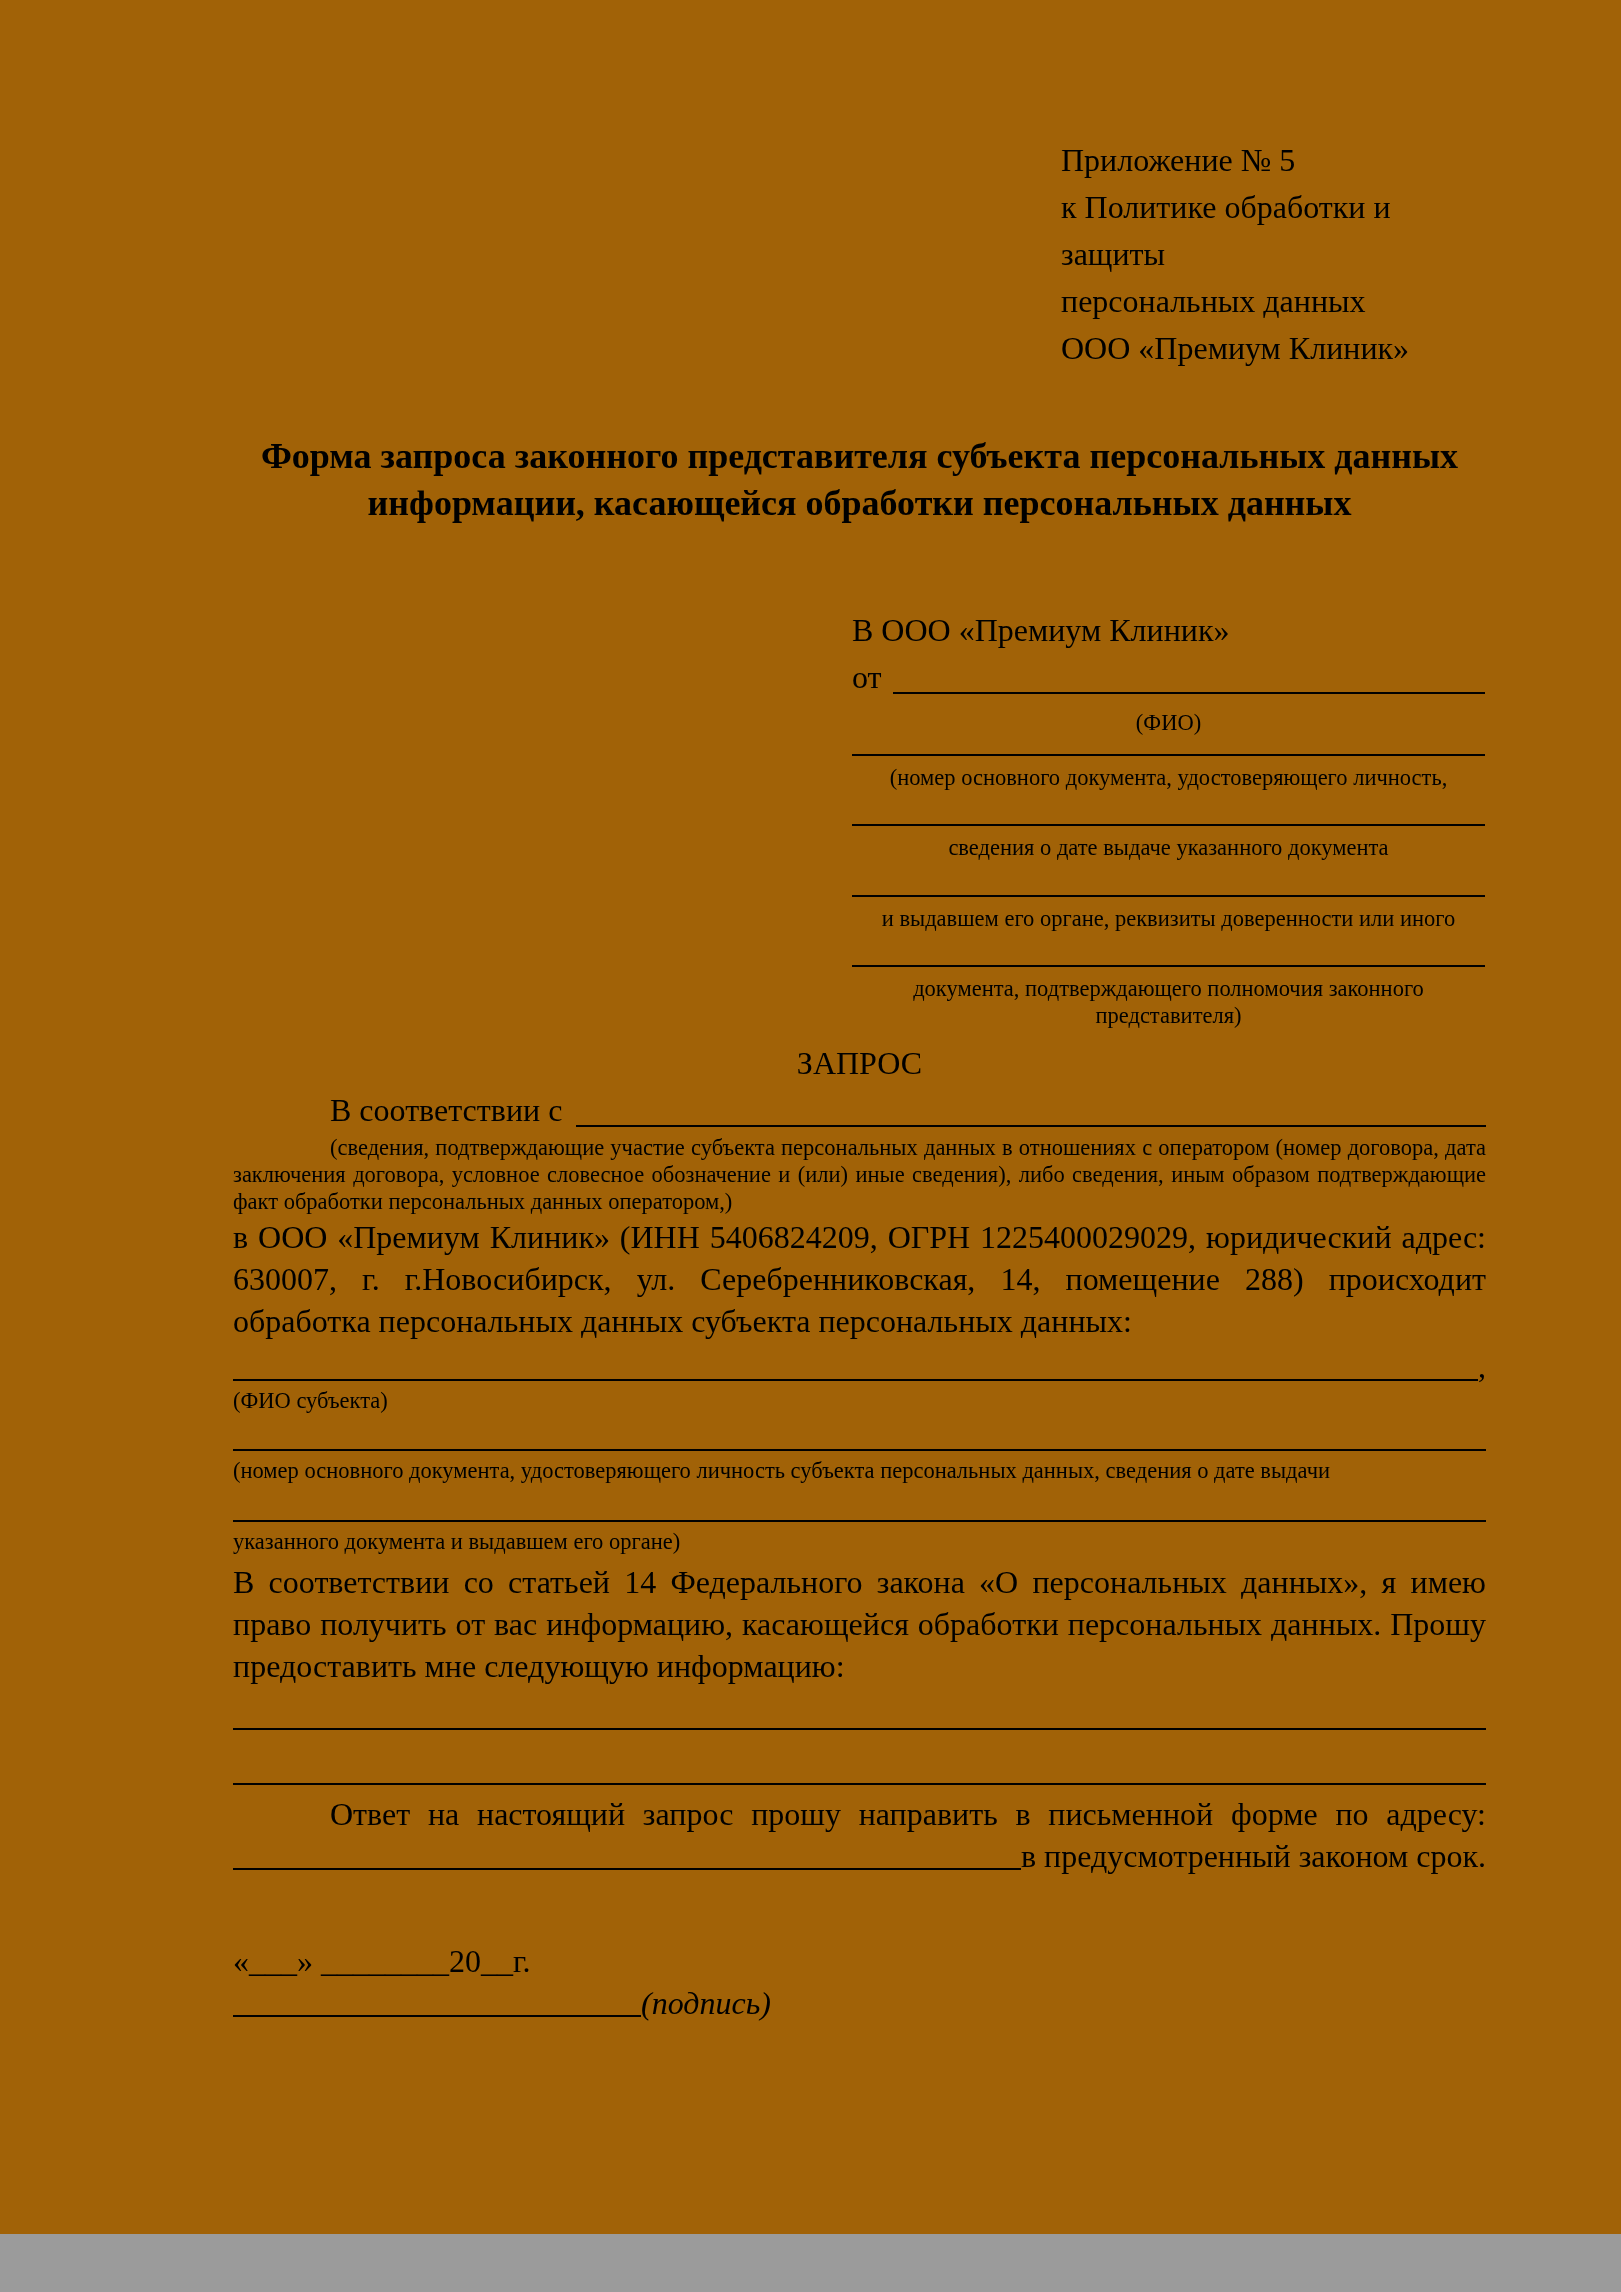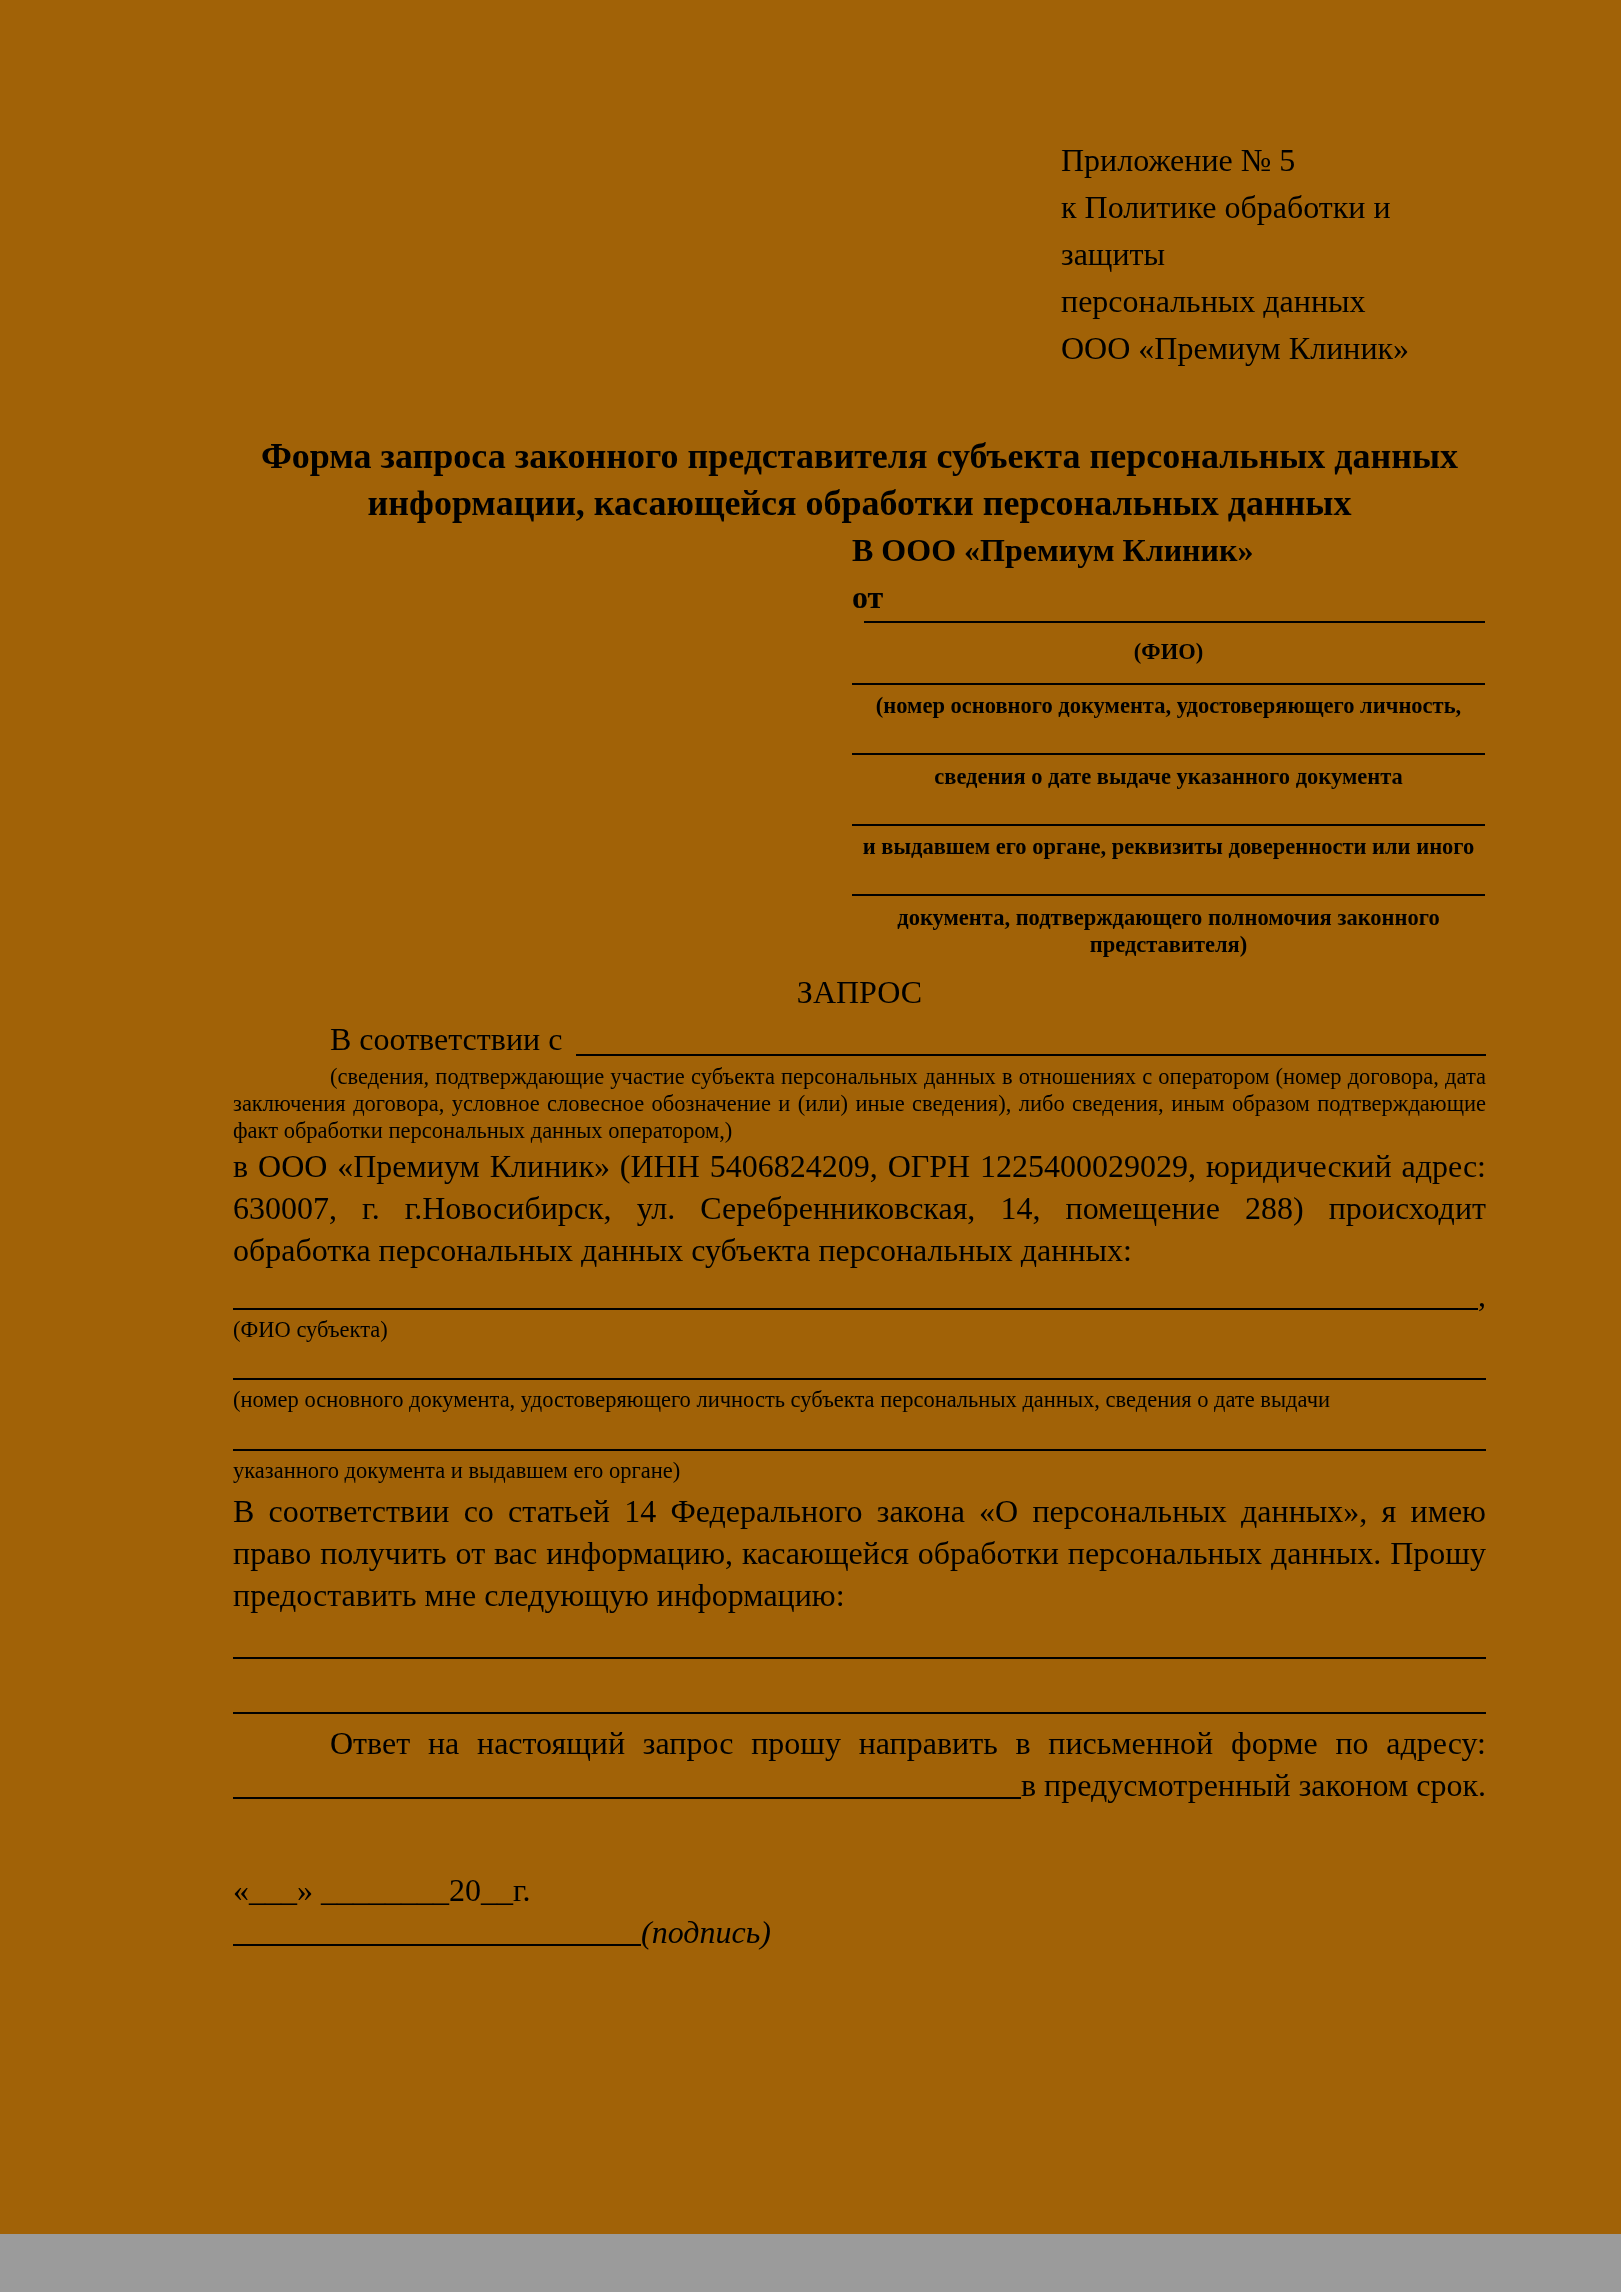--- a/index.html
+++ b/index.html
@@ -18,23 +18,23 @@
   
   .header-block { margin-left:828px; line-height:47px; }
   
   .doc-title {
     margin-top:61px;
     text-align:center;
     font-weight:bold;
     font-size:36px; line-height:47px;
   }
   
-  .addressee { margin-left:619px; width:633px;font-weight:bold; }
+  .addressee { margin-top:80px; margin-left:619px; width:633px; }
   .addr-to { line-height:47px; }
-  .from-row { display:flex; line-height:47px;flex-direction:column; }
+  .from-row { display:flex; line-height:47px; }
   .from-row .fill { flex:1; margin-left:11.8px; border-bottom:2.9px solid #000; margin-bottom:6.9px; }
   .caption {
     font-size:22.5px; line-height:27.4px; text-align:center;
   }
   .fill-row { border-bottom:2.9px solid #000; height:21.6px; margin-top:13.7px; }
   .addressee .fill-row.first { margin-top:2px; height:17.6px; }
   .addressee .caption { margin-top:7.8px; }
   
   .zapros { text-align:center; line-height:47px; margin-top:9.8px; }
   .intro-row { display:flex; line-height:47px;text-align:center; }

